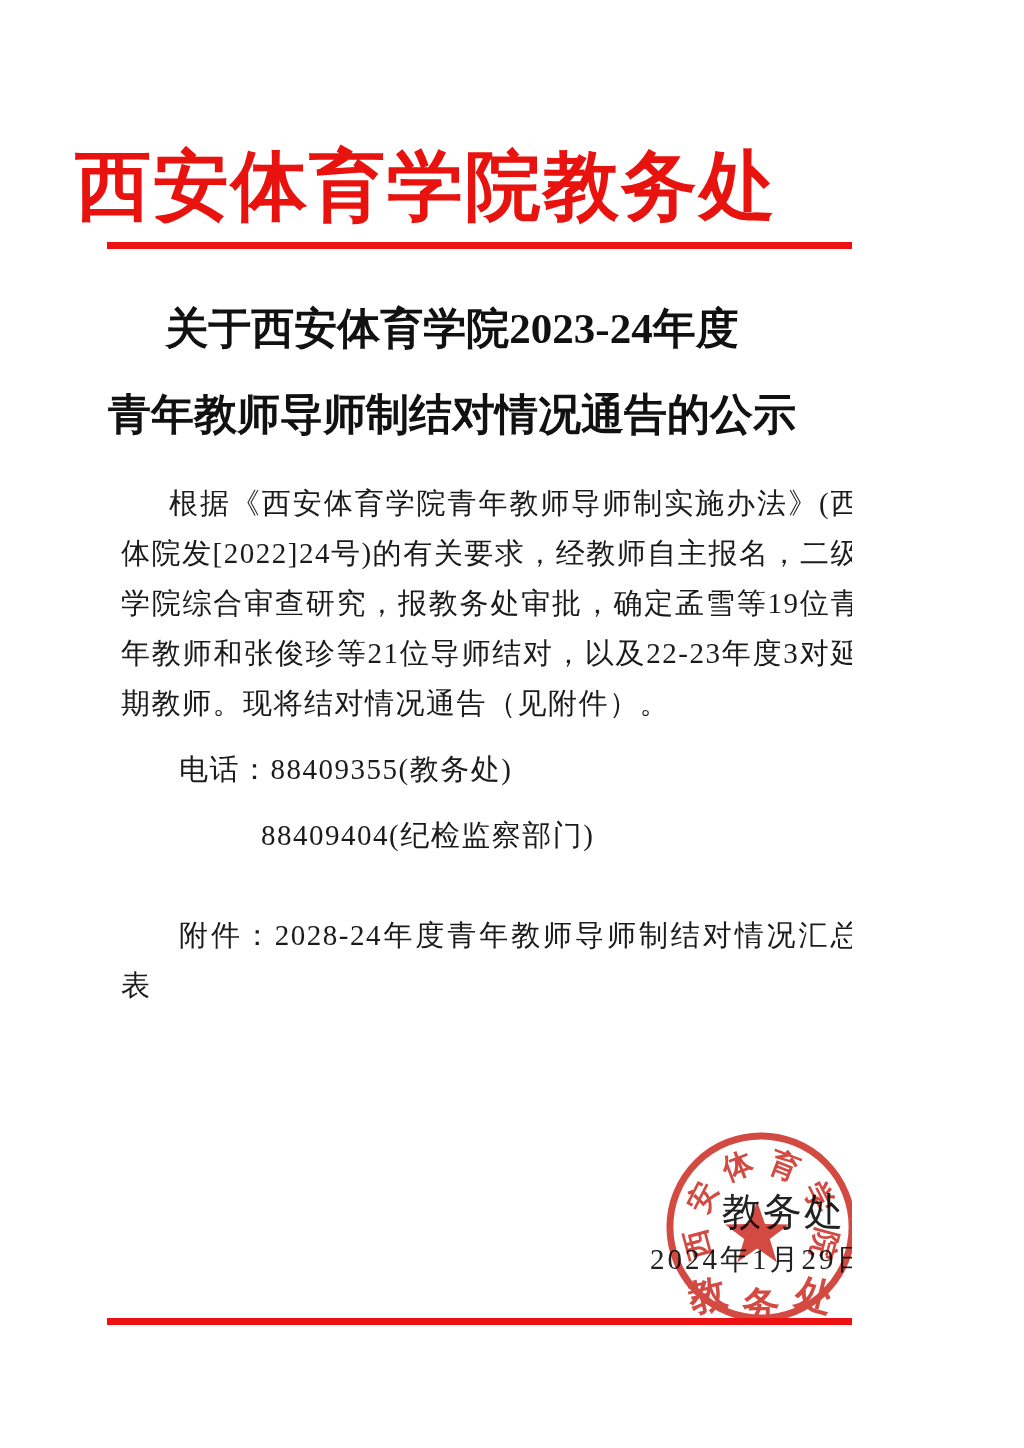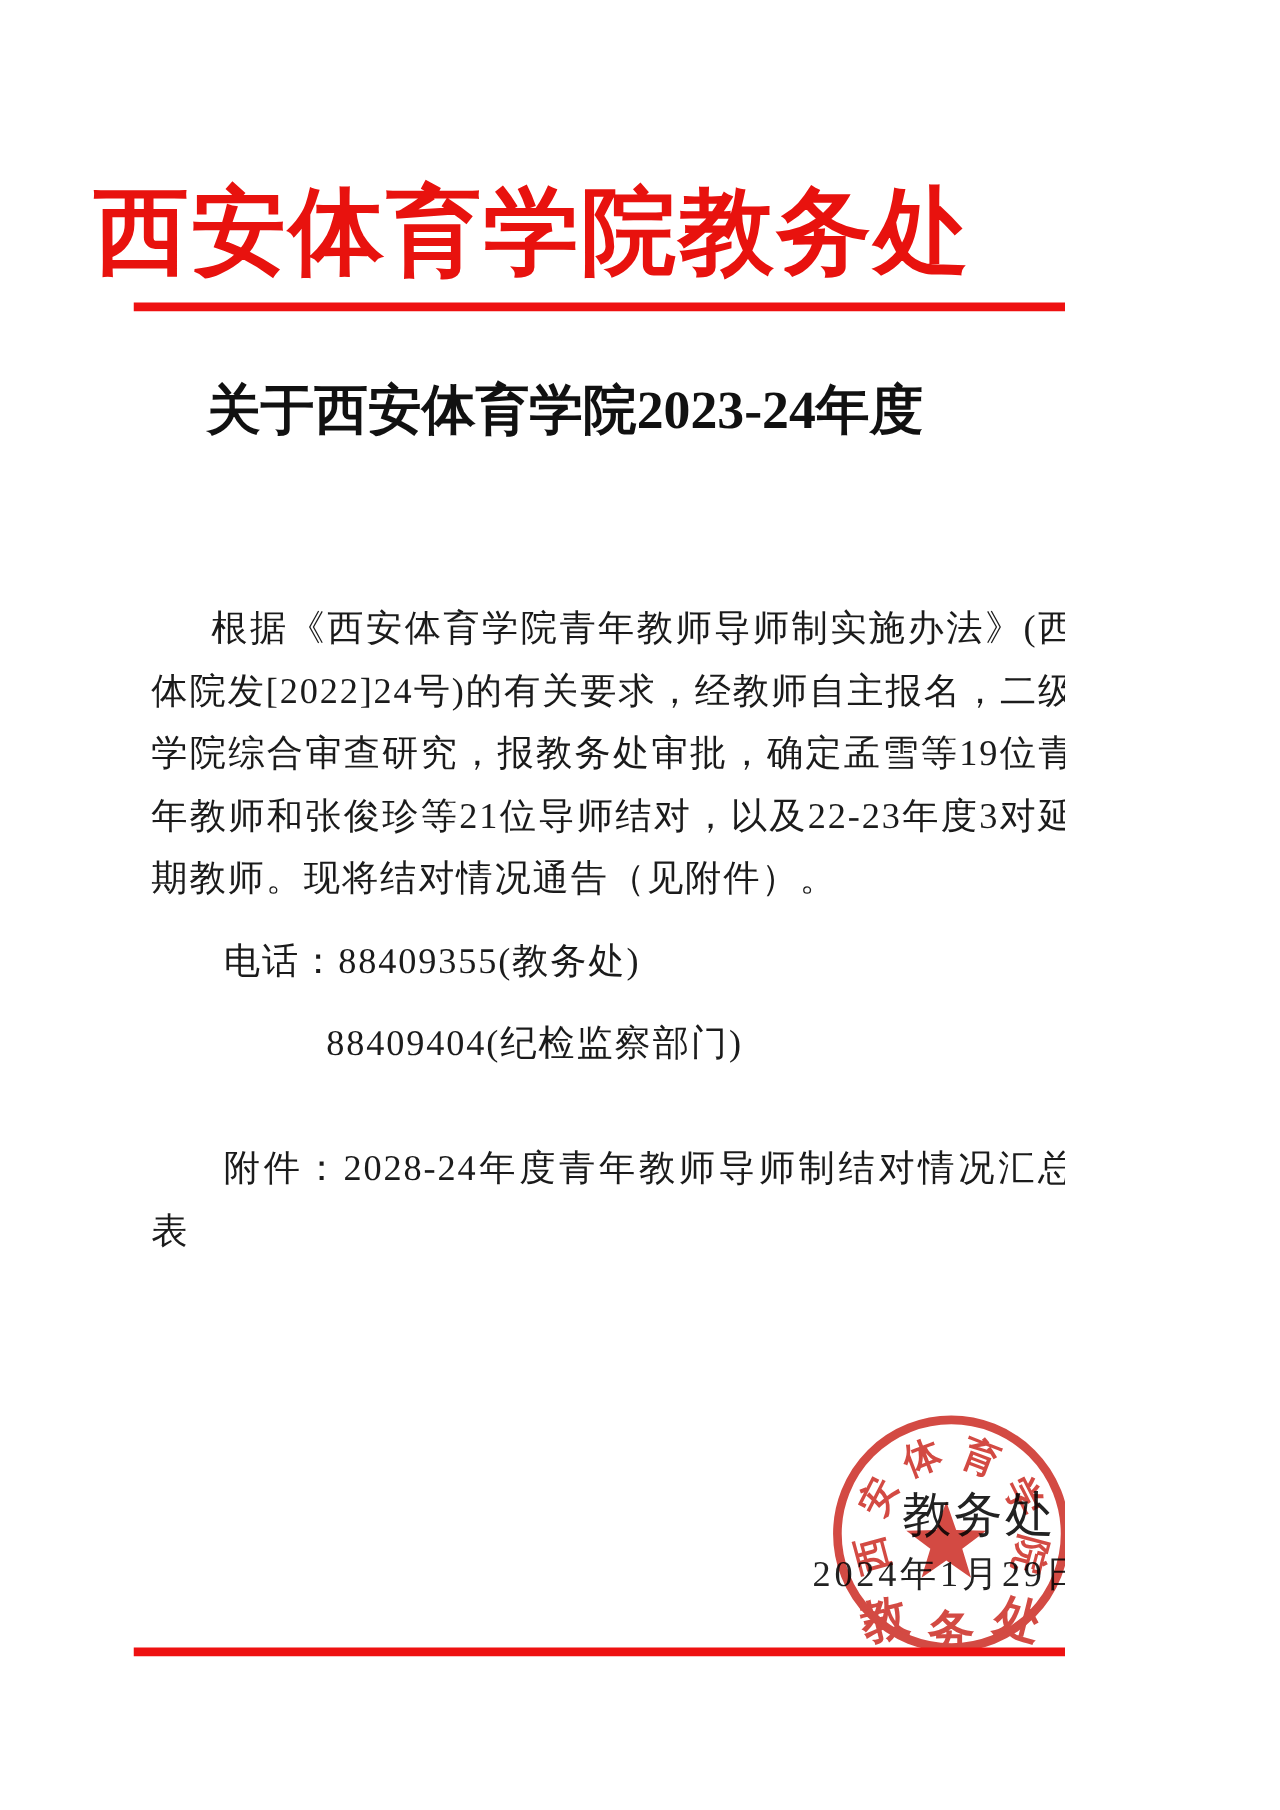--- a/index.html
+++ b/index.html
@@ -115,20 +115,21 @@
 <body>
 
 <div class="page">
 
   <div class="masthead">西安体育学院教务处</div>
 
   <div class="rule rule-top"></div>
 
   <div class="doc-title">
     <div>关于西安体育学院2023-24年度</div>
+    <div>青年教师导师制结对情况通告的公示</div>
   </div>
 
   <div class="body-col">
     <p class="para">根据《西安体育学院青年教师导师制实施办法》(西体院发[2022]24号)的有关要求，经教师自主报名，二级学院综合审查研究，报教务处审批，确定孟雪等19位青年教师和张俊珍等21位导师结对，以及22-23年度3对延期教师。现将结对情况通告（见附件）。</p>
     <p class="phone-line-1">电话：88409355(教务处)</p>
     <p class="phone-line-2">88409404(纪检监察部门)</p>
     <p class="attachment-line">附件：2028-24年度青年教师导师制结对情况汇总表</p>
   </div>
 
   <div class="sig-dept">教务处</div>

